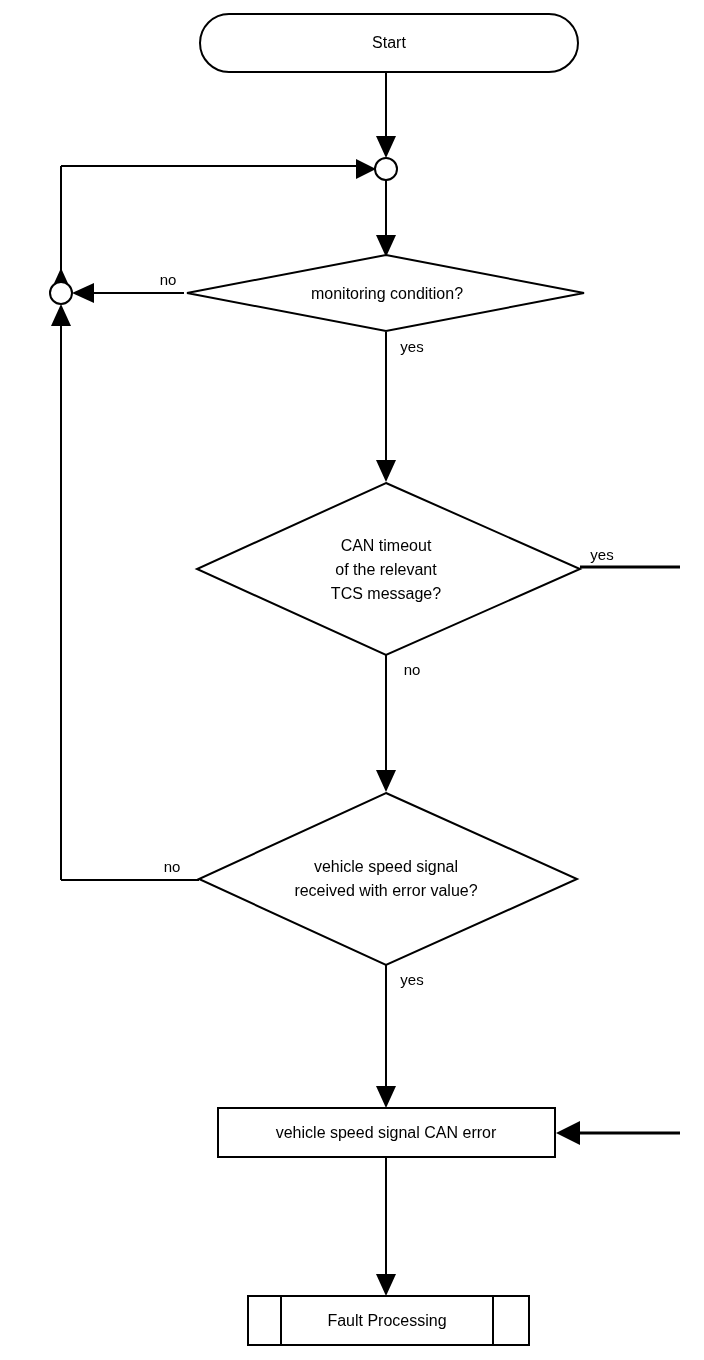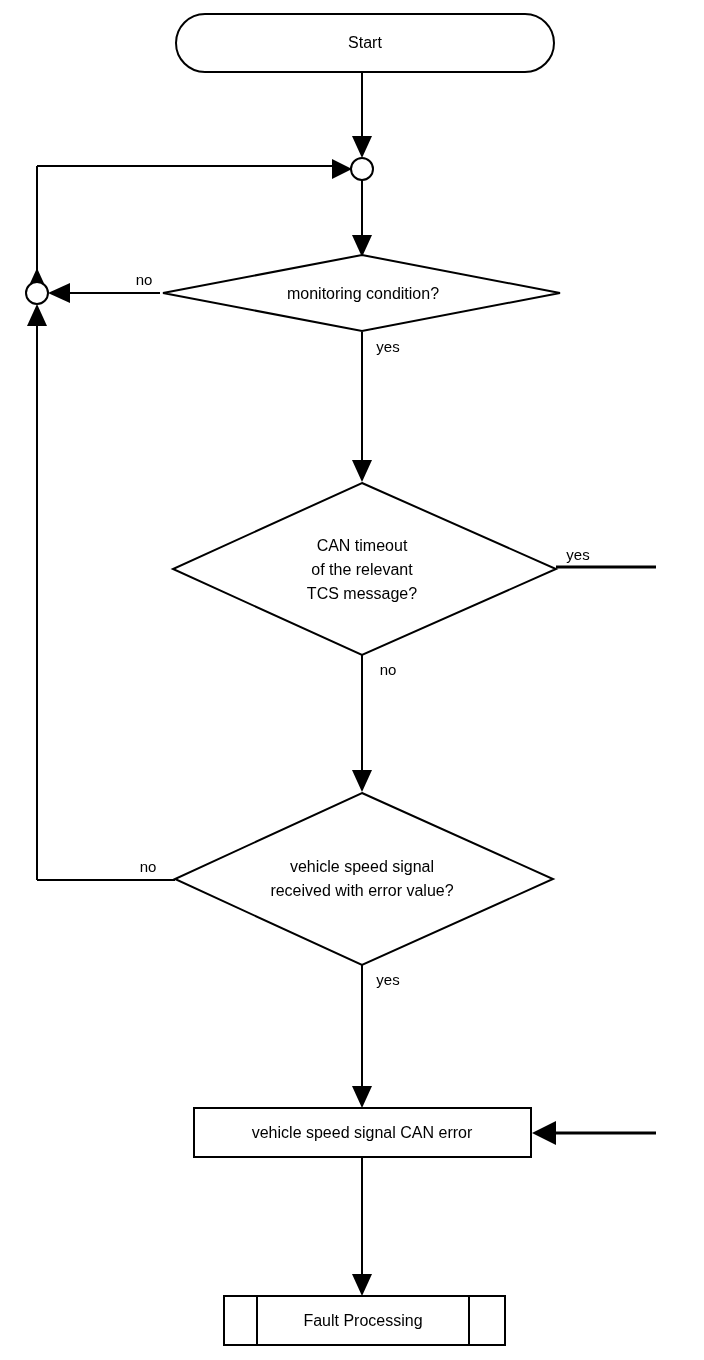--- a/index.html
+++ b/index.html
@@ -9,20 +9,21 @@
   }
   body {
     font-family: "Liberation Sans", sans-serif;
   }
   #flowchart-root {
     position: relative;
     width: 656px;
     height: 1360px;
     background: #ffffff;
     overflow: hidden;
+    padding-left: 24px;
   }
   svg#flow-svg {
     display: block;
     width: 704px;
     height: 1360px;
   }
   .shape-stroke {
     fill: #ffffff;
     stroke: #000000;
     stroke-width: 2;

